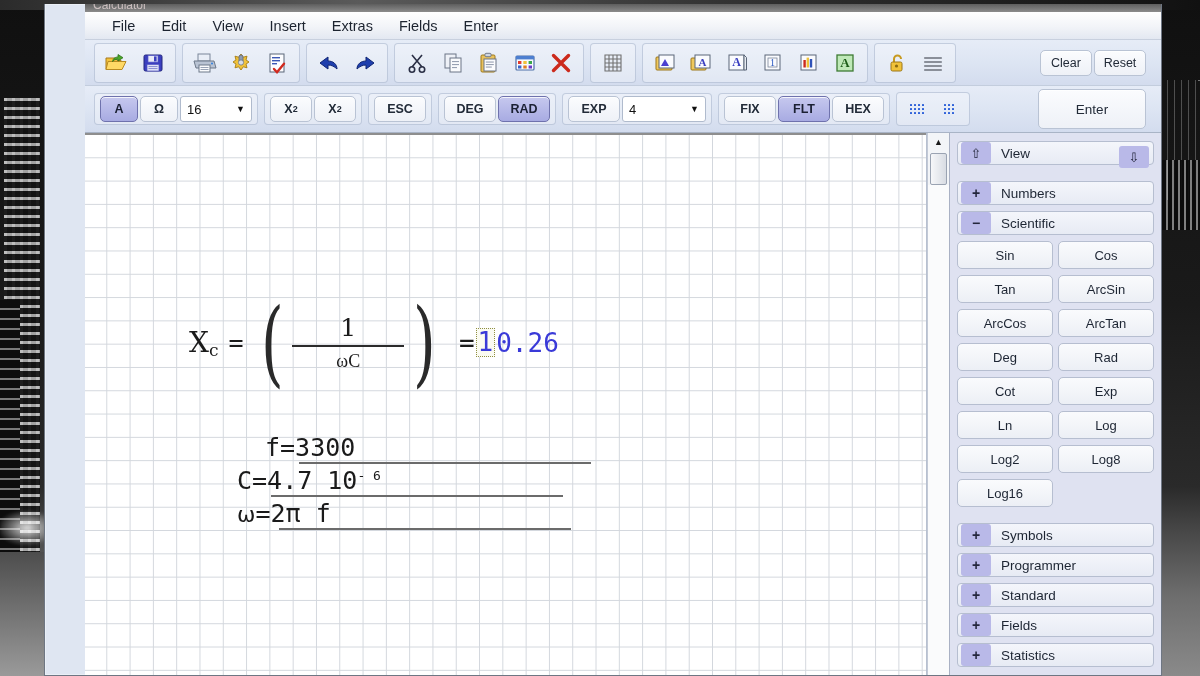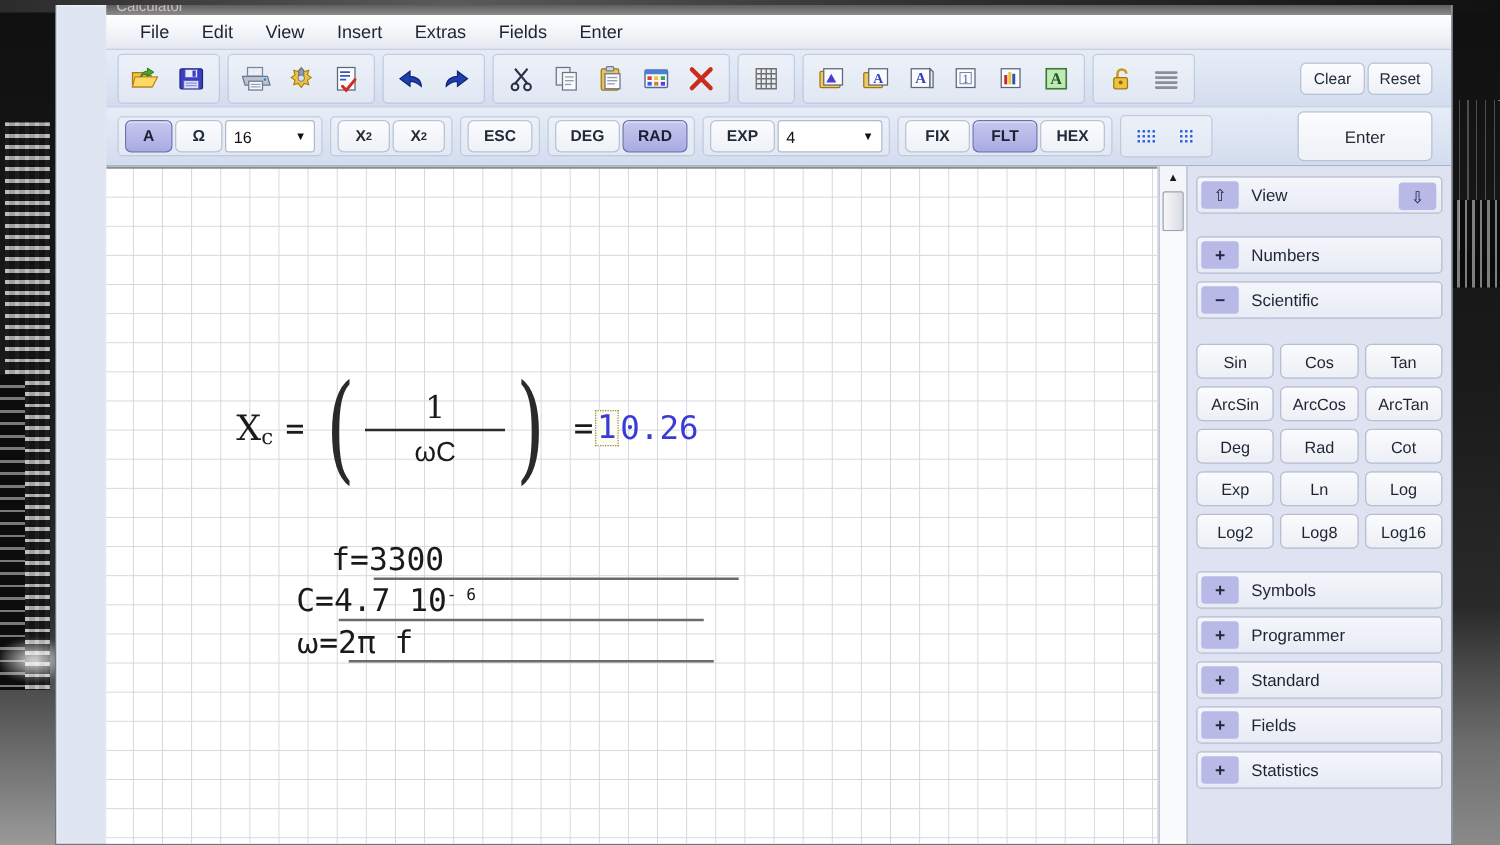--- a/index.html
+++ b/index.html
@@ -192,21 +192,21 @@
     font-size: 94px; font-family: "DejaVu Serif", serif;
     font-weight: 300; line-height: 0.74; color: #2a2a2a;
     transform: scaleX(.62);
   }
   .frac {
     display: inline-flex; flex-direction: column; align-items: center;
     margin: 0 2px;
   }
   .frac .num { font-size: 25px; padding-bottom: 3px; font-family:"DejaVu Serif",serif;}
   .frac .bar { width: 112px; height: 2px; background: #2b2b2b; }
-  .frac .den { font-size: 22px; padding-top: 4px; font-family:Liberation Sans, sans-serif;}
+  .frac .den { font-size: 18px; padding-top: 4px; font-family:Liberation Serif, serif;}
   #eq-result {
     display: flex; align-items: center;
     font-family: "DejaVu Sans Mono", monospace;
     font-size: 26px; color: #3a3ad8; margin-left: 16px;
   }
   #eq-result .eqs { color: #1a1a1a; }
   #sel-digit {
     display: inline-block;
     border: 1.5px dotted #8f8f42;
     background: #fbfbf1;
@@ -278,22 +278,22 @@
   .pb-label { margin-left: 10px; }
   .pb-right {
     position: absolute; right: 4px; top: 4px;
     width: 30px; height: 22px;
     display: flex; align-items: center; justify-content: center;
     background: #b9b9e8; border-radius: 3px; font-size: 13px; color: #23263c;
   }
   .panel-gap { height: 6px; }
 
   #sci-grid {
-    display: grid; grid-template-columns: repeat(3, 1fr);
-    gap: 6px 5px; margin-top: 14px;
+    display: grid; grid-template-columns: repeat(2, 1fr);
+    gap: 6px 5px; margin-top: 0;
   }
   .sci-btn {
     height: 28px;
     display: flex; align-items: center; justify-content: center;
     background: linear-gradient(180deg,#fafbfd,#eceff5);
     border: 1px solid #b6bed0; border-radius: 5px;
     font-size: 13px; color: #1d2533; cursor: default;
   }
 
   

